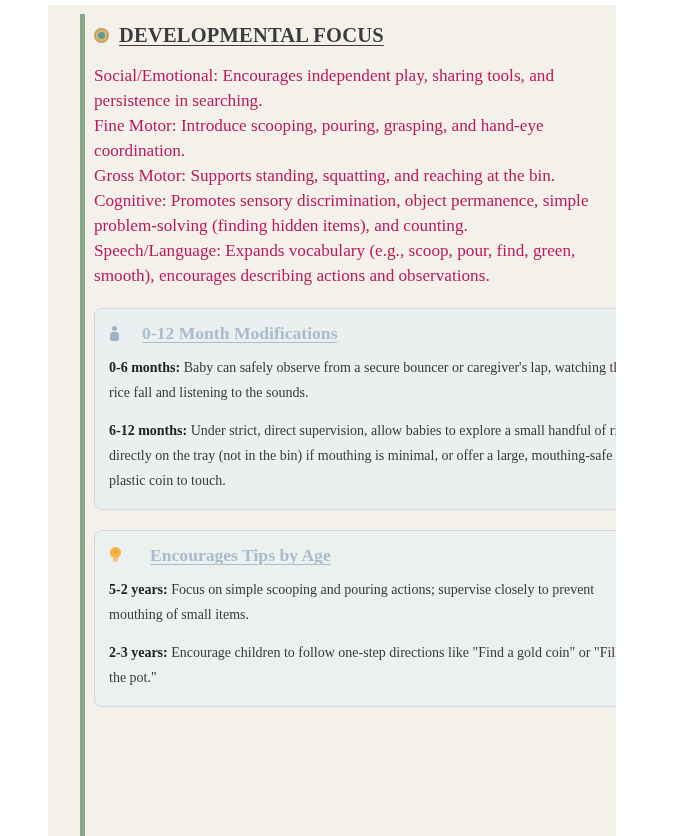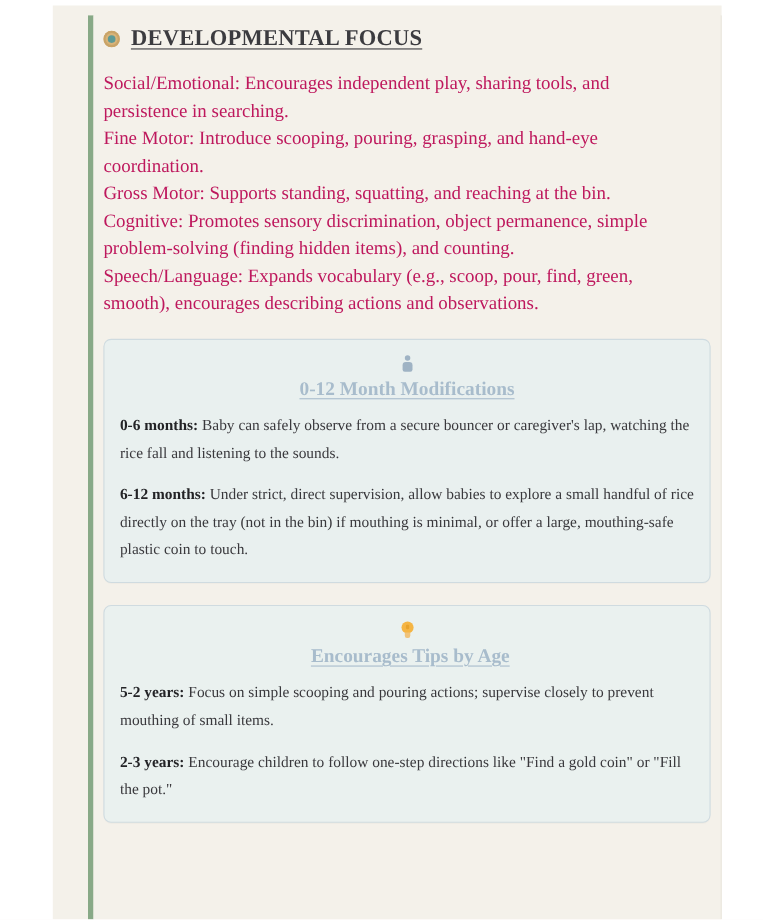--- a/index.html
+++ b/index.html
@@ -11,21 +11,21 @@
     overflow: hidden;
   }
   body {
     font-family: "Liberation Serif", "DejaVu Serif", serif;
     -webkit-font-smoothing: antialiased;
   }
 
   
   #page-root {
     position: relative;
-    width: 700px;
+    width: 616px;
     height: 836px;
     background: #ffffff;
     overflow: hidden;
   }
 
   
   .sheet {
     position: absolute;
     left: 48px;
     top: 5px;
@@ -132,23 +132,22 @@
     box-sizing: border-box;
     padding: 12px 14px 16px 14px;
     box-shadow: 0 1px 0 rgba(0,0,0,0.02);
   }
   .card.tips {
     background: #eaf1ef;
   }
   .card-head {
     display: flex;
     align-items: center;
-    gap: 4px;
+    gap: 22px;
     margin: 2px 0 4px 0;
-    flex-direction: column;
   }
   .card-title {
     font-size: 17.6px;
     font-weight: bold;
     color: #a8bccc;
     text-decoration: underline;
     text-underline-offset: 3px;
     text-decoration-thickness: 1px;
     white-space: nowrap;
   }

